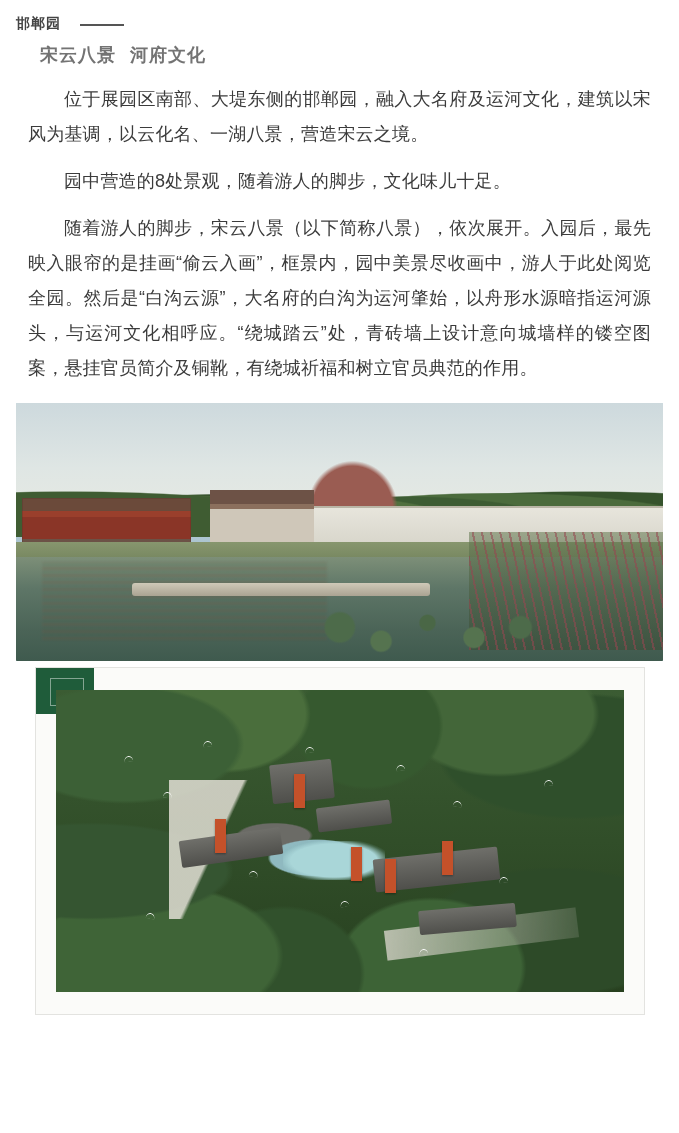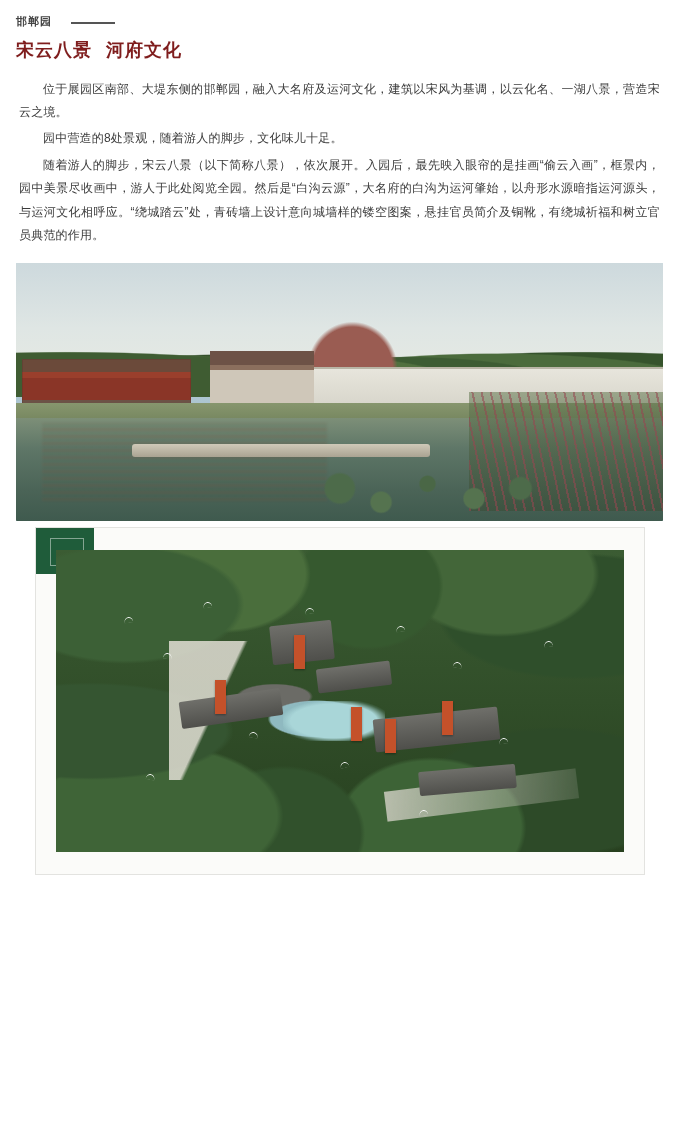--- a/index.html
+++ b/index.html
@@ -22,54 +22,55 @@
     position: relative;
   }
   
   .header {
     margin-bottom: 10px;
   }
   .kicker {
     display: flex;
     align-items: center;
     gap: 19px;
-    font-size: 11px;
+    font-size: 14px;
     font-weight: bold;
     color: #444444;
     letter-spacing: 1px;
     line-height: 1.4;
   }
   .kicker .dash {
     display: inline-block;
     width: 44px;
     height: 2px;
     background: #555555;
     position: relative;
     top: 1px;
   }
   .title {
     margin-top: 9px;
     font-size: 18px;
     font-weight: bold;
-    color: #7f1d1d;
+    color: #737373;
     letter-spacing: 1px;
     line-height: 1.4;
+    margin-left: 24px;
   }
   .title .title-sub {
     margin-left: 8px;
   }
   
   .para {
-    font-size: 12px;
+    font-size: 18px;
     line-height: 1.95;
     color: #3b3b3b;
     text-align: justify;
     text-justify: inter-ideograph;
     text-indent: 2em;
-    margin: 3px;
+    margin: 12px;
     letter-spacing: 0.2px;
   }
   .block-top {
     margin-top: 14px;
     margin-bottom: 16px;
   }
   .block-mid {
     margin-top: 16px;
     margin-bottom: 18px;
   }

